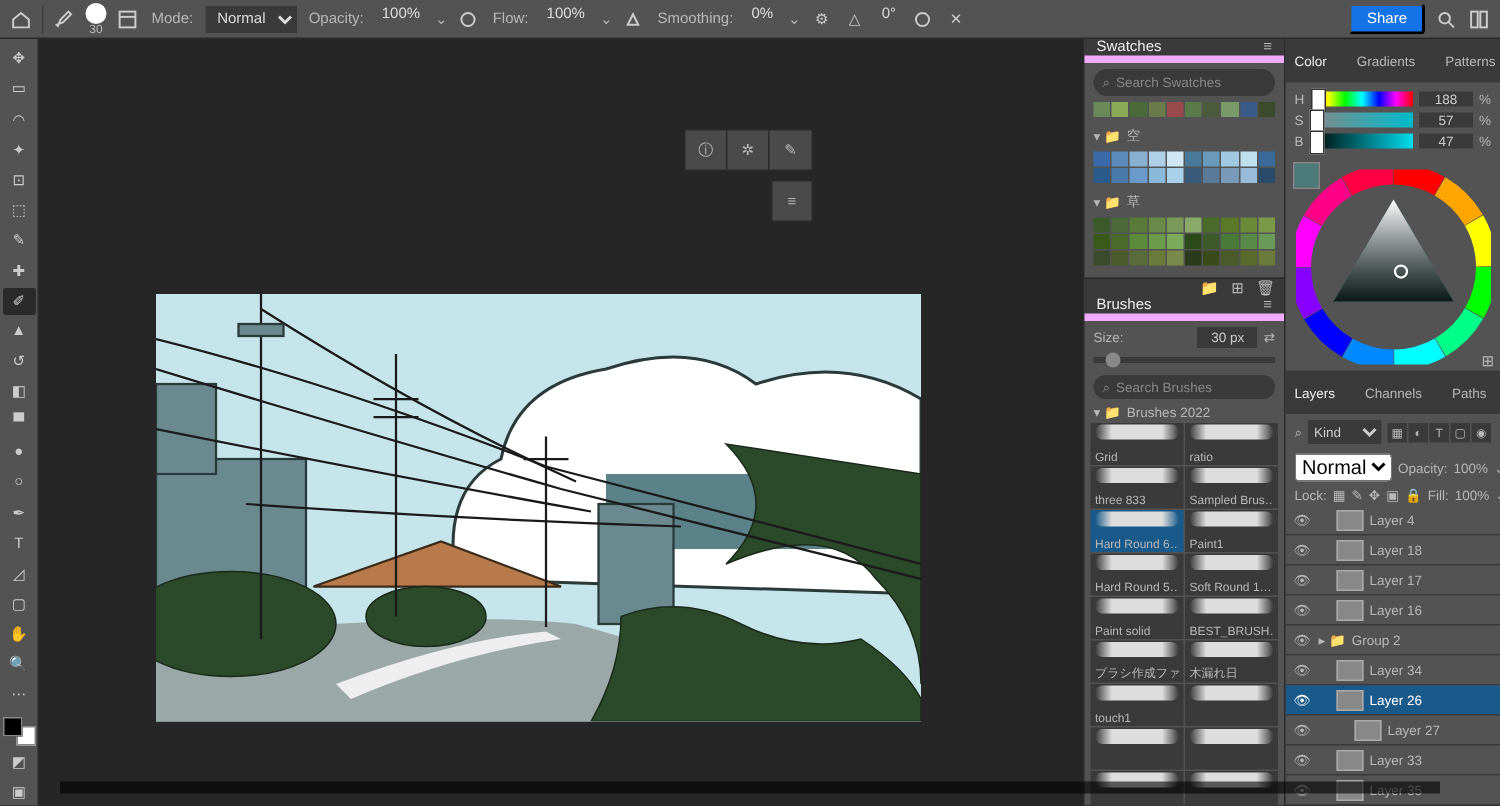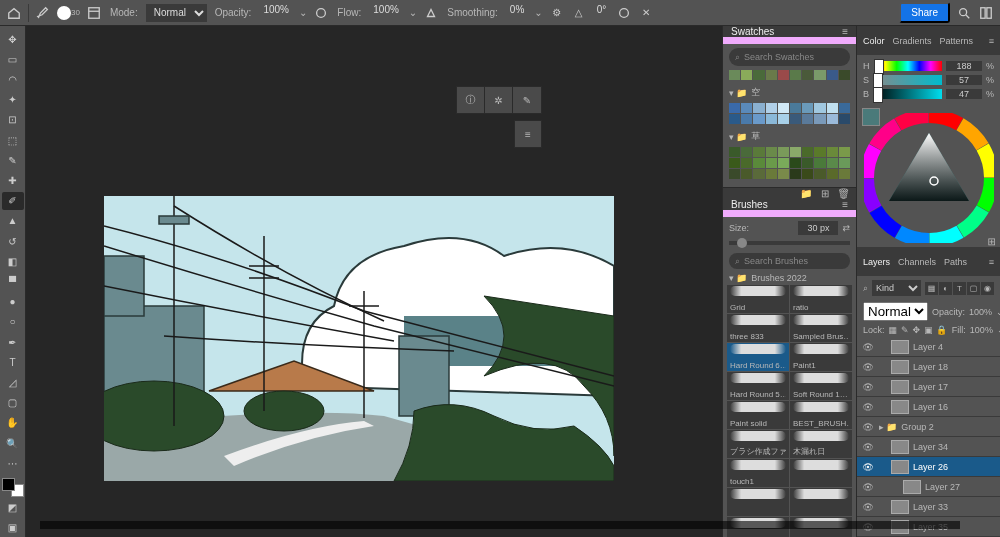--- a/index.html
+++ b/index.html
@@ -27,21 +27,21 @@
 .bldg { fill: #6a8a8f; stroke: #2a3a3a; stroke-width: 1.5; }
 .awning { fill: #b87a4a; stroke: #3a2a1a; stroke-width: 1.5; }
 .veg { fill: #2a4a2a; stroke: #1a2a1a; stroke-width: 1; }
 .road { fill: #9aa8a8; }
 .wall { fill: #5a8288; }
 .line { stroke: #1a1a1a; stroke-width: 1.5; fill: none; }
 .canvas-tbx { position: absolute; top: 60px; right: 180px; background: #4a4a4a; display: flex; border: 1px solid #2a2a2a; }
 .canvas-tbx .b { width: 28px; height: 26px; display: flex; align-items: center; justify-content: center; border-right: 1px solid #2a2a2a; }
 .canvas-tbx .b:last-child { border: none; }
 .rpanel1 { width: 134px; background: #535353; border-left: 1px solid #2a2a2a; display: flex; flex-direction: column; }
-.panel-hdr { background: #3a3a3a; height: 22px; display: flex; align-items: center; padding: 0 8px; font-size: 10px; border-bottom: 7px solid #f0abfc; }
+.panel-hdr { background: #3a3a3a; height: 22px; display: flex; align-items: center; padding: 0 8px; font-size: 10px; border-bottom: 5px solid #f0abfc; }
 .panel-hdr .tab { margin-right: 10px; }
 .panel-hdr .tab.active { color: #eee; }
 .swatch-sect { padding: 4px 6px; }
 .swatch-search { background: #3a3a3a; height: 18px; border-radius: 9px; display: flex; align-items: center; padding: 0 6px; font-size: 9px; color: #888; gap: 4px; margin-bottom: 4px; }
 .sw-fold { display: flex; align-items: center; gap: 4px; font-size: 9px; padding: 2px 0; }
 .sw-grid { display: grid; grid-template-columns: repeat(10, 1fr); gap: 1px; margin: 2px 0 4px; }
 .sw-grid .s { height: 10px; }
 .panel-ftr { background: #3a3a3a; height: 22px; display: flex; align-items: center; justify-content: flex-end; padding: 0 6px; gap: 8px; border-top: 1px solid #2a2a2a; }
 .brushes { flex: 1; display: flex; flex-direction: column; }
 .br-size-row { padding: 4px 6px; display: flex; align-items: center; gap: 4px; font-size: 9px; }
@@ -51,21 +51,21 @@
 .br-search { margin: 2px 6px; background: #3a3a3a; height: 16px; border-radius: 8px; font-size: 9px; color: #888; padding: 0 6px; display: flex; align-items: center; gap: 4px; }
 .br-presets { display: flex; align-items: center; padding: 4px 6px; gap: 4px; }
 .br-p { width: 16px; height: 12px; background: #ccc; border-radius: 2px; }
 .br-presets .dot { width: 14px; height: 14px; border-radius: 50%; background: #fff; }
 .br-folder { padding: 2px 6px; font-size: 9px; display: flex; align-items: center; gap: 4px; }
 .br-list { display: grid; grid-template-columns: 1fr 1fr; gap: 1px; padding: 0 4px; font-size: 8px; overflow: hidden; }
 .br-item { background: #3a3a3a; height: 28px; padding: 1px 3px; display: flex; flex-direction: column; justify-content: space-between; overflow: hidden; }
 .br-item.sel { background: #1a5a8a; }
 .br-stroke { height: 10px; background: linear-gradient(90deg, transparent, #ddd 20%, #ddd 80%, transparent); border-radius: 5px; }
 .rpanel2 { width: 144px; background: #535353; border-left: 1px solid #2a2a2a; display: flex; flex-direction: column; }
-.color-hdr { background: #3a3a3a; height: 31px; display: flex; align-items: center; padding: 0 6px; font-size: 9px; gap: 8px; }
+.color-hdr { background: #3a3a3a; height: 31px; display: flex; align-items: center; padding: 0 6px; font-size: 9px; gap: 20px; }
 .color-hdr .t.active { color: #eee; }
 .hsb { padding: 6px; }
 .hsb-row { display: flex; align-items: center; gap: 4px; margin-bottom: 4px; font-size: 9px; }
 .hsb-row .bar { flex: 1; height: 10px; position: relative; }
 .hsb-row .bar::after { content: ''; position: absolute; top: -2px; width: 8px; height: 14px; background: #fff; border: 1px solid #333; }
 .hsb-row input { width: 36px; background: #3a3a3a; border: none; color: #ccc; font-size: 9px; text-align: center; }
 .wheel-wrap { display: flex; align-items: center; justify-content: center; padding: 4px; position: relative; height: 140px; }
 .sw-preview { position: absolute; left: 6px; top: 0; width: 16px; height: 16px; background: #4a7a7a; outline: 1px solid #888; }
 .layers { flex: 1; display: flex; flex-direction: column; }
 .ly-hdr { display: flex; padding: 4px 6px; gap: 4px; align-items: center; font-size: 9px; }
@@ -92,21 +92,21 @@
       <svg class="i" viewBox="0 0 16 16">
         <path d="M2 8l6-5 6 5v6H2z"></path>
       </svg>
     </span>
   <span class="sep"></span>
   <span class="ico">
       <svg class="i" viewBox="0 0 16 16">
         <path d="M3 13l2-5 6-6 2 2-6 6-5 2z"></path>
       </svg>
     </span>
-  <div style="display:flex;flex-direction:row;align-items:center">
+  <div style="display:flex;flex-direction:column;align-items:center">
     <div class="brush-dot"></div>
     <div class="brush-size">30</div>
   </div>
   <span class="ico">
       <svg class="i" viewBox="0 0 16 16">
         <rect x="2" y="2" width="12" height="12"></rect>
         <path d="M2 6h12"></path>
       </svg>
     </span>
   <span class="lbl">Mode:</span>

